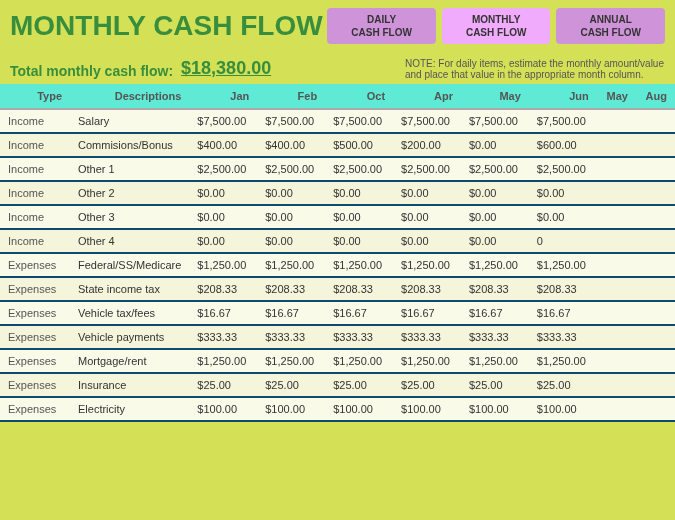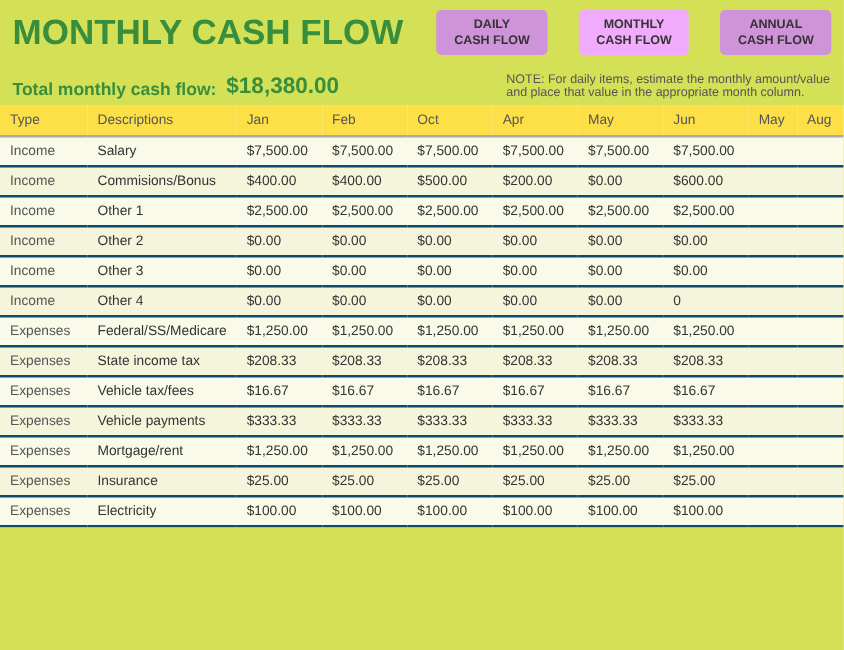--- a/index.html
+++ b/index.html
@@ -23,29 +23,28 @@
       color: #388e3c;
     }
     .header-buttons {
       display: flex;
       gap: 6px;
     }
     .header-btn {
       background: #ce93d8;
       border: none;
       border-radius: 4px;
-      padding: 5px 14px;
+      padding: 5px 24px;
       font-size: 10px;
       font-weight: bold;
       color: #333;
       cursor: pointer;
       text-align: center;
       line-height: 1.3;
       min-width: 58px;
-      margin-left: 19px;
     }
     .header-btn.active {
       background: #f0abfc;
     }
     .summary-bar {
       background: #d4e157;
       padding: 8px 10px 4px 10px;
       display: flex;
       align-items: flex-start;
       justify-content: space-between;
@@ -57,43 +56,44 @@
     }
     .summary-label {
       font-size: 14px;
       font-weight: bold;
       color: #388e3c;
     }
     .summary-value {
       font-size: 18px;
       font-weight: bold;
       color: #388e3c;
+      text-decoration: underline;
     }
     .summary-note {
       font-size: 10px;
       color: #555;
       max-width: 260px;
       text-align: left;
     }
     .table-container {
       background: #f5f5dc;
       margin: 0;
       overflow-x: auto;
     }
     table {
       width: 100%;
       border-collapse: collapse;
       font-size: 11px;
     }
     thead tr th {
-      background: #fde047;
+      background: #5eead4;
       color: #555;
-      font-weight: normal;
+      font-weight: bold;
       padding: 6px 8px;
-      text-align: left;
+      text-align: right;
       border-bottom: 2px solid #aaa;
       white-space: nowrap;
     }
     thead tr th:first-child { width: 70px; }
     thead tr th:nth-child(2) { width: 110px; }
     tbody tr {
       background: #fafae8;
       border-bottom: 2px solid #0c4a6e;
     }
     tbody tr:nth-child(even) {

